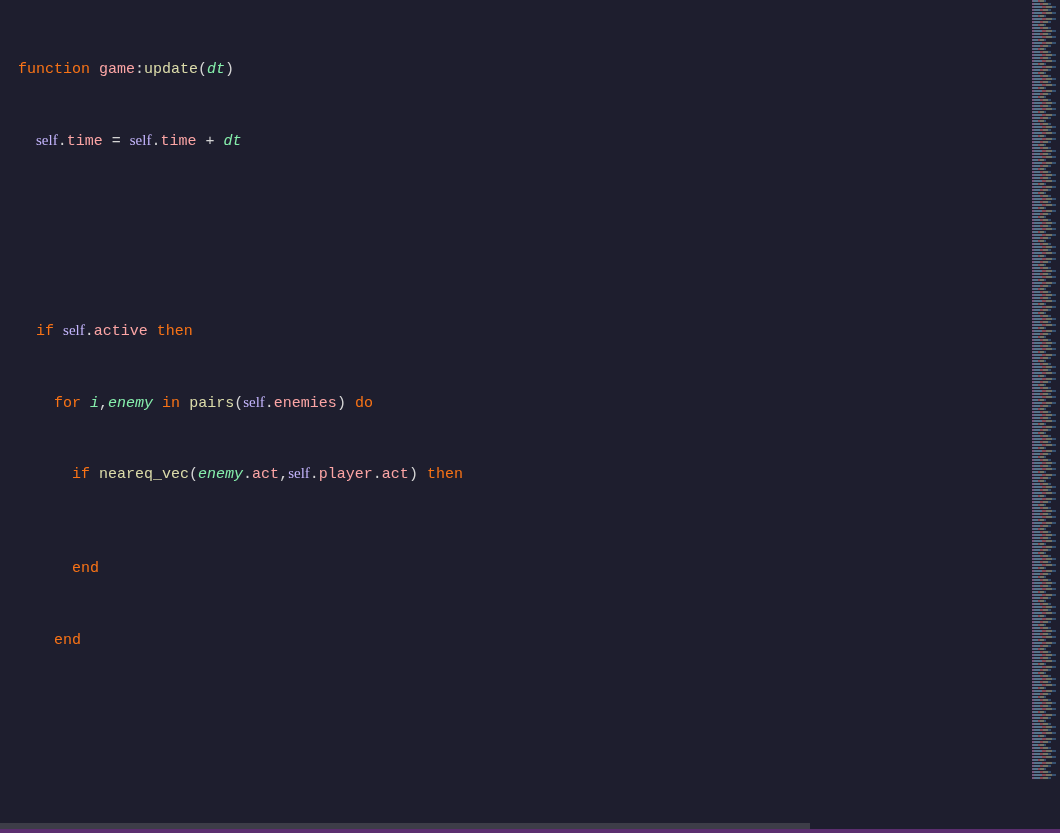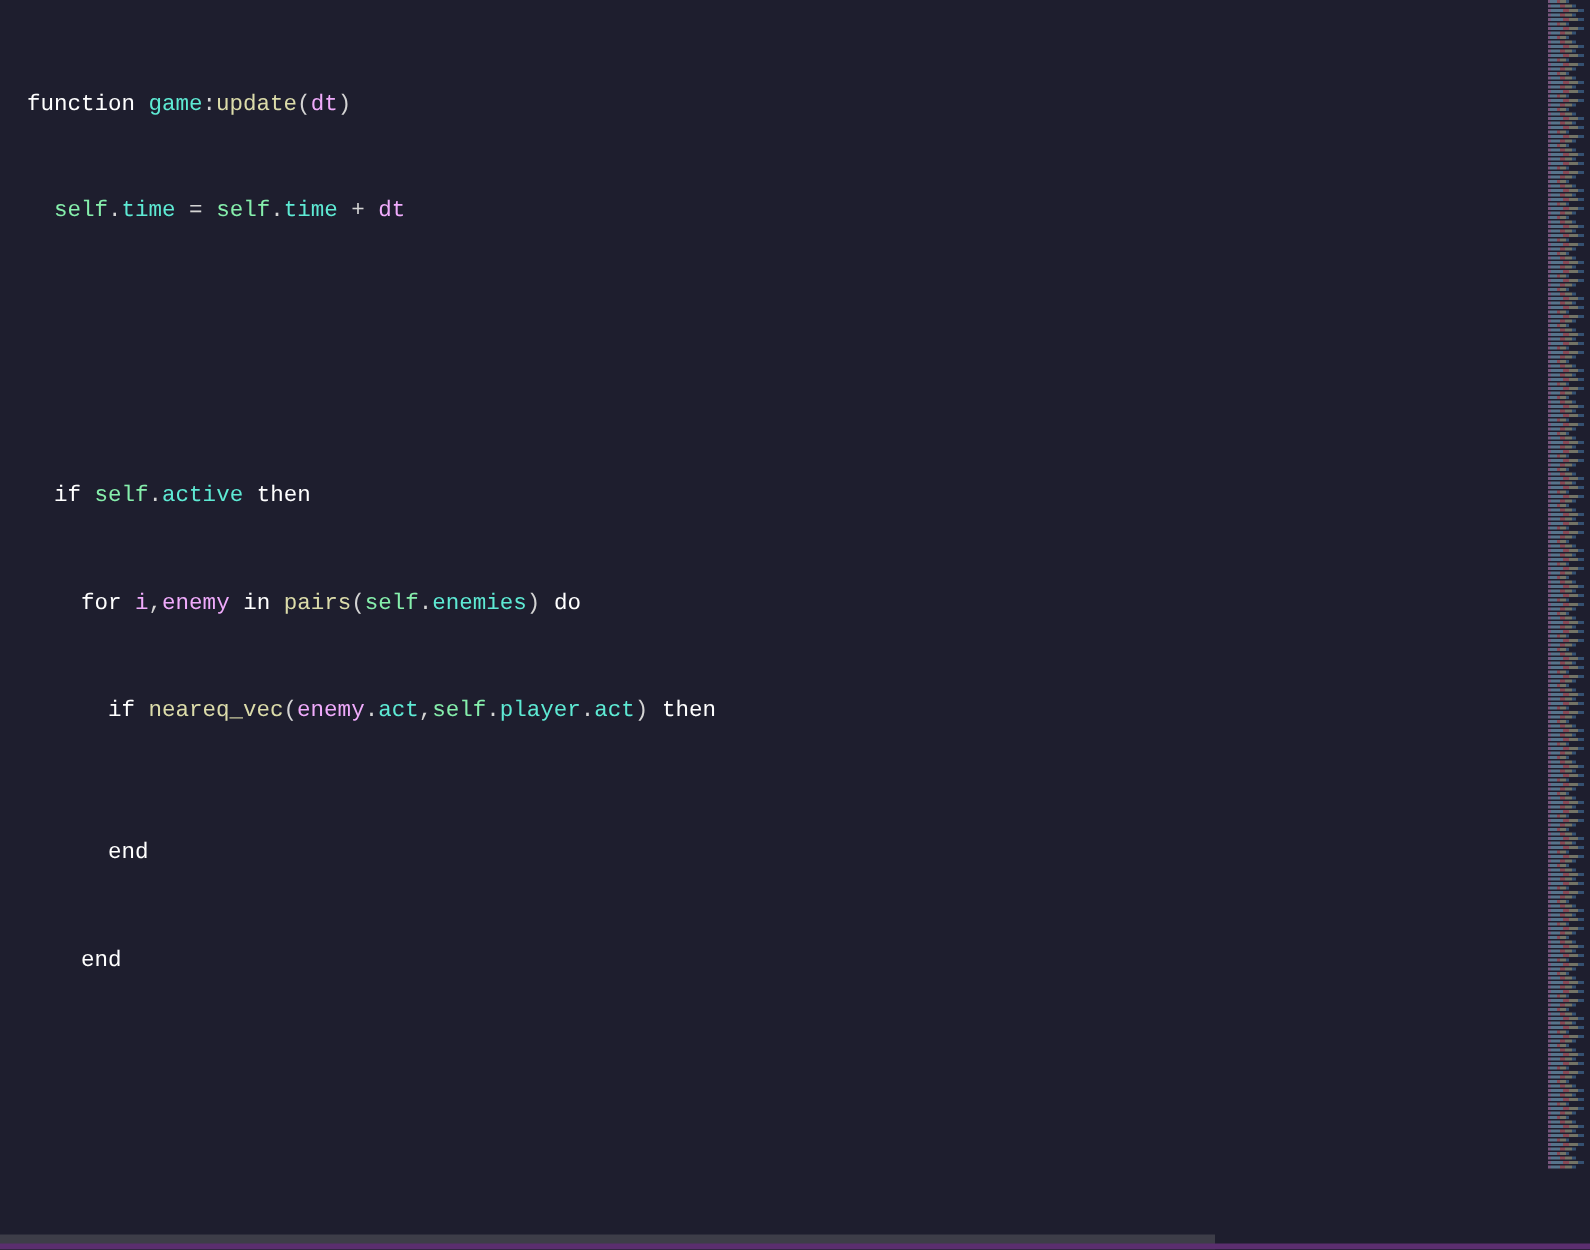--- a/index.html
+++ b/index.html
@@ -20,26 +20,26 @@
     position: relative;
     height: 100%;
   }
   .line {
     position: relative;
     height: 23.8px;
   }
   .line.current {
     background: rgba(255,255,255,0.035);
   }
-  .kw { color: #ffffff; margin-top: 16px; }          
-  .self { color: #86efac; }        
-  .prop { color: #5eead4; }        
+  .kw { color: #f97316; margin-top: 16px; }          
+  .self { color: #c4b5fd; font-family: Liberation Serif, serif; }        
+  .prop { color: #fca5a5; }        
   .method { color: #dcdcaa; text-align: center; }      
   .func { color: #dcdcaa; }        
-  .param { color: #f0abfc; }         
+  .param { color: #86efac; font-style: italic; }         
   .op { color: #d4d4d4; }          
   .paren { color: #d4d4d4; }
   .colon { color: #d4d4d4; }
   .scrollbar-h {
     position: absolute;
     bottom: 0;
     left: 0;
     height: 10px;
     width: 810px;
     background: rgba(121,121,121,0.35);

